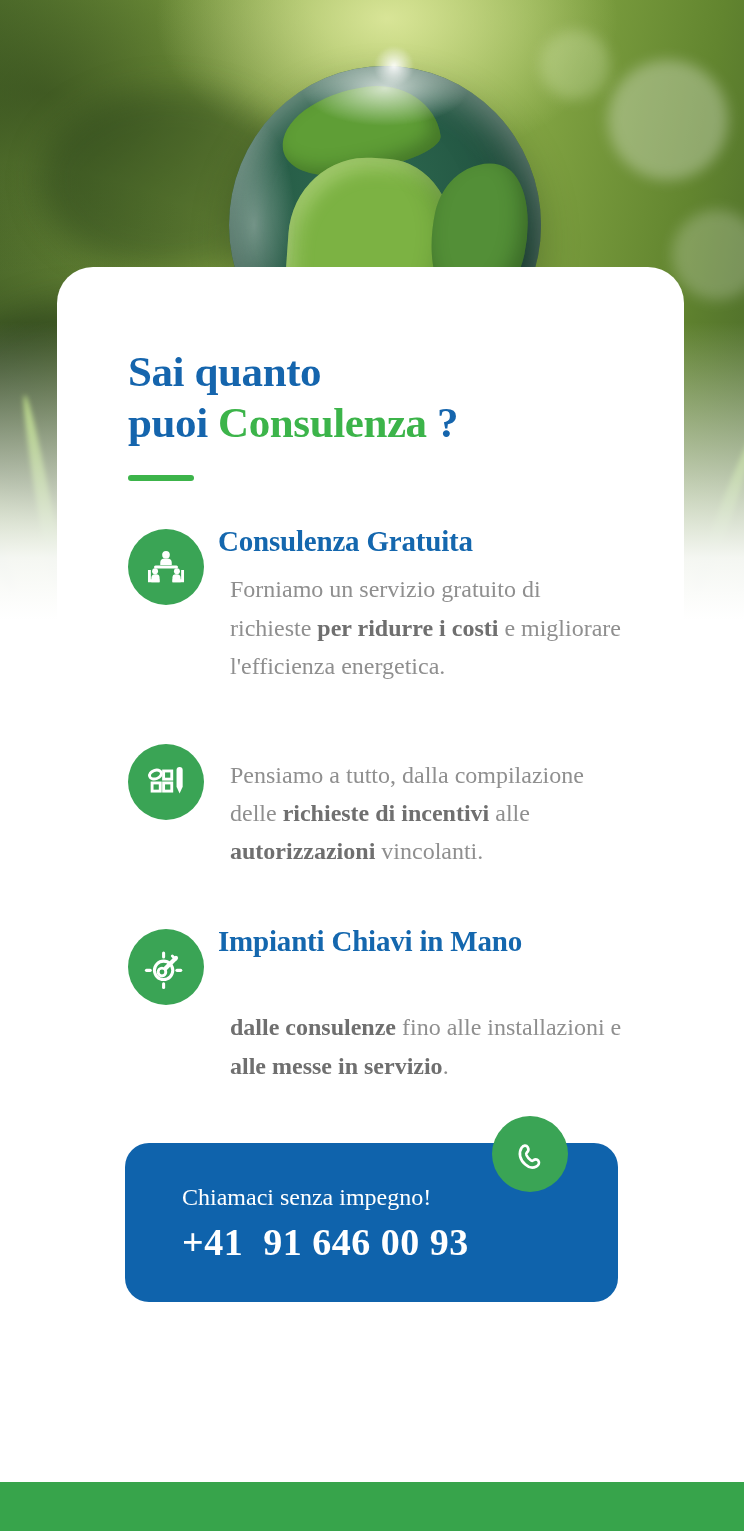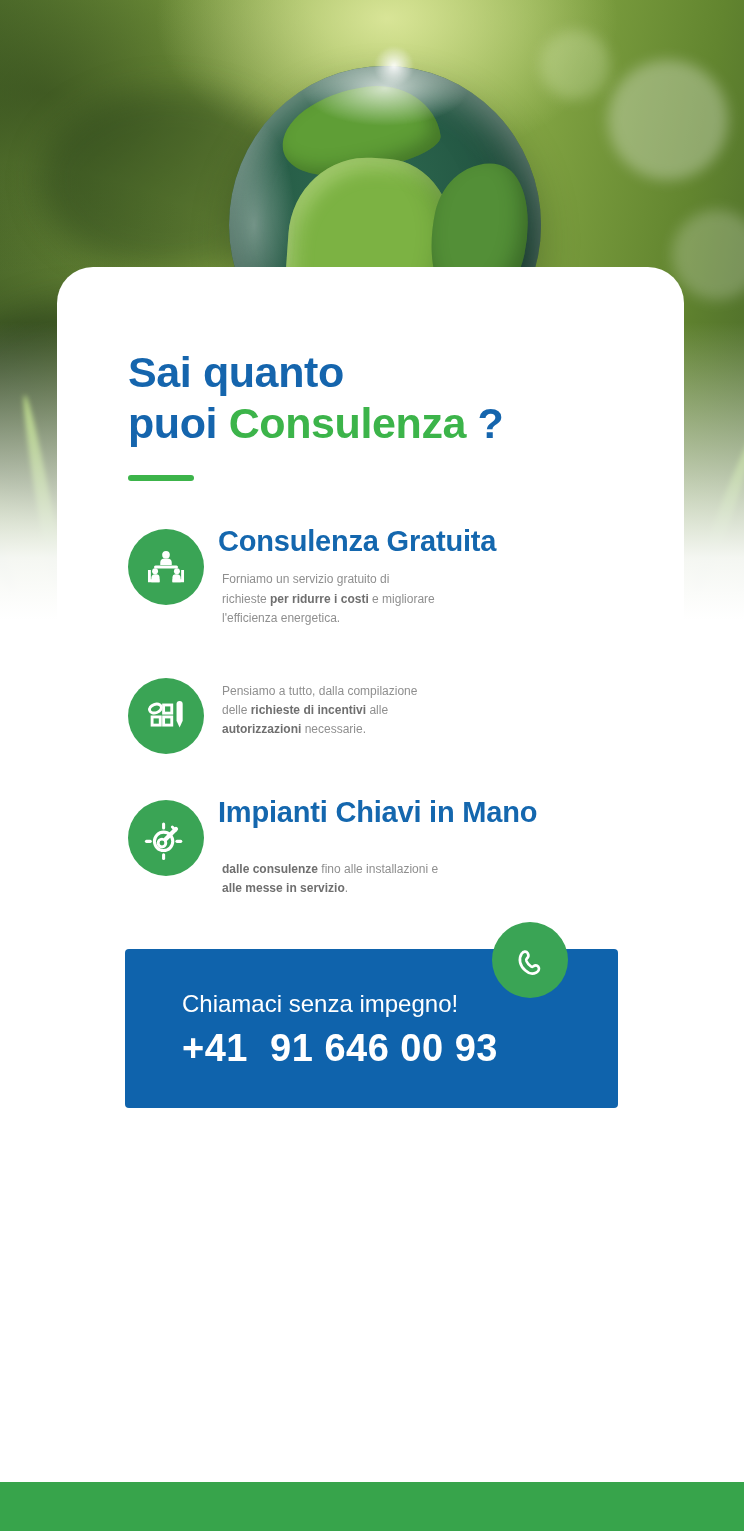--- a/index.html
+++ b/index.html
@@ -1,20 +1,20 @@
 <!DOCTYPE html>
 <html><head>
 <meta charset="utf-8">
 <style>
   html,body{margin:0;padding:0;background:#ffffff;}
   *{box-sizing:border-box;}
   .page{
     position:relative;width:744px;height:1531px;margin:0 auto;
     overflow:hidden;background:#fff;
-    font-family:Liberation Sans, sans-serif;
+    font-family:Liberation Serif, serif;
   }
 
   
   .hero{
     position:absolute;left:0;top:0;width:744px;height:620px;
     background:
       radial-gradient(ellipse 330px 210px at 52% 3%, rgba(233,241,170,.8), rgba(233,241,170,0) 70%),
       radial-gradient(ellipse 430px 260px at 6% 15%, rgba(28,48,16,.5), rgba(28,48,16,0) 70%),
       radial-gradient(ellipse 520px 320px at -5% 62%, rgba(24,44,18,.55), rgba(24,44,18,0) 70%),
       radial-gradient(ellipse 420px 200px at 12% 96%, rgba(130,180,60,.85), rgba(130,180,60,0) 70%),
@@ -93,26 +93,26 @@
   .feature{display:flex;gap:14px;margin-bottom:46px;}
   .icon-badge{
     flex:0 0 76px;width:76px;height:76px;border-radius:50%;background:#3aa455;
     display:flex;align-items:center;justify-content:center;
   }
   .icon-badge svg{width:46px;height:46px;display:block;}
   .feature-body{padding-top:0;}
   .feature-body h2{
     margin:-4px 0 12px 0;font-size:29px;font-weight:700;color:#1467ae;letter-spacing:-0.2px;
   }
-  .feature-body p{margin:4px;font-size:12px;line-height:1.6;color:#8f8f8f;}
+  .feature-body p{margin:12px;font-size:24px;line-height:1.6;color:#8f8f8f;}
 
   
   .cta{
     position:relative;margin:18px 0 0 -3px;width:493px;
-    background:#0f63ac;border-radius:4px;
+    background:#0f63ac;border-radius:24px;
     padding:41px 30px 38px 57px;cursor:pointer;
   }
   .cta-label{font-size:24px;color:#ffffff;margin-bottom:9px;}
   .cta-phone{font-size:38px;font-weight:700;color:#ffffff;letter-spacing:0.5px;}
   .phone-badge{
     position:absolute;top:-27px;right:50px;width:76px;height:76px;border-radius:50%;
     background:#3aa455;display:flex;align-items:center;justify-content:center;
   }
   .phone-badge svg{width:44px;height:44px;}
 
@@ -191,21 +191,21 @@
             <g stroke="#ffffff" stroke-width="3" fill="none">
               <rect x="21.5" y="12.5" width="8.5" height="8.5"></rect>
               <rect x="9.5" y="25" width="8.5" height="8.5"></rect>
               <rect x="21.5" y="25" width="8.5" height="8.5"></rect>
               <ellipse cx="13" cy="16.2" rx="6.4" ry="4.4" transform="rotate(-20 13 16.2)"></ellipse>
             </g>
             <path fill="#ffffff" d="M35 11.5a3.2 3.2 0 0 1 6.4 0V29l-3.2 7-3.2-7z"></path>
           </svg>
         </div>
         <div class="feature-body">
-          <p><span>Pensiamo a tutto, dalla compilazione</span><br><span>delle </span><span class="b">richieste di incentivi</span><span> alle</span><br><span class="b">autorizzazioni</span><span> necessarie.</span></p>
+          <p><span>Pensiamo a tutto, dalla compilazione</span><br><span>delle </span><span class="b">richieste di incentivi</span><span> alle</span><br><span class="b">autorizzazioni</span><span> vincolanti.</span></p>
         </div>
       </div>
 
       <div class="feature">
         <div class="icon-badge">
           <svg viewBox="0 0 48 48" aria-hidden="true">
             <g stroke="#ffffff" fill="none" stroke-linecap="round">
               <circle cx="21.5" cy="27.5" r="9.6" stroke-width="3.2"></circle>
               <path d="M21.5 13.6v-4.2" stroke-width="3.2"></path>
               <path d="M7.6 27.5h-4" stroke-width="3.2"></path>

